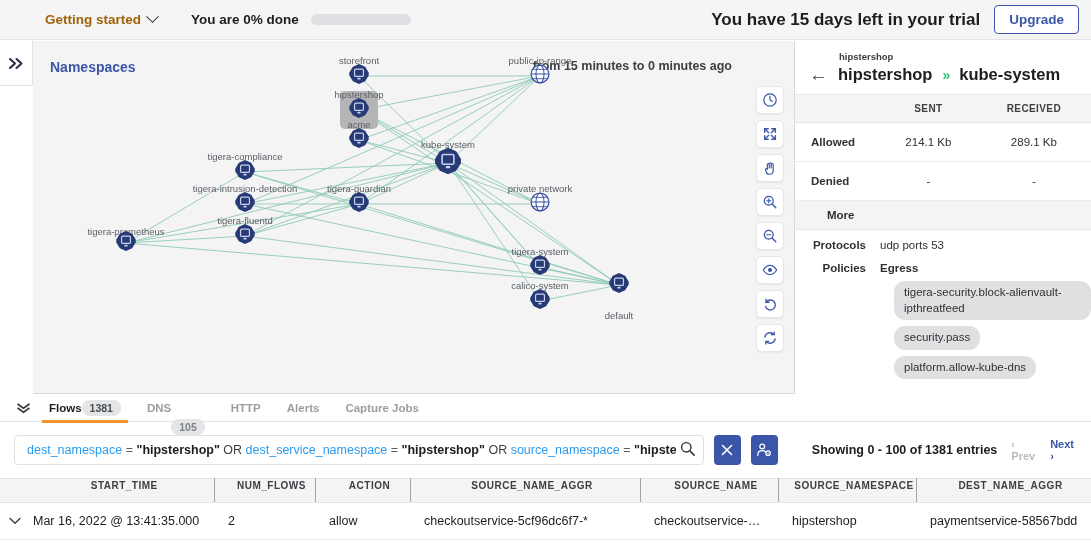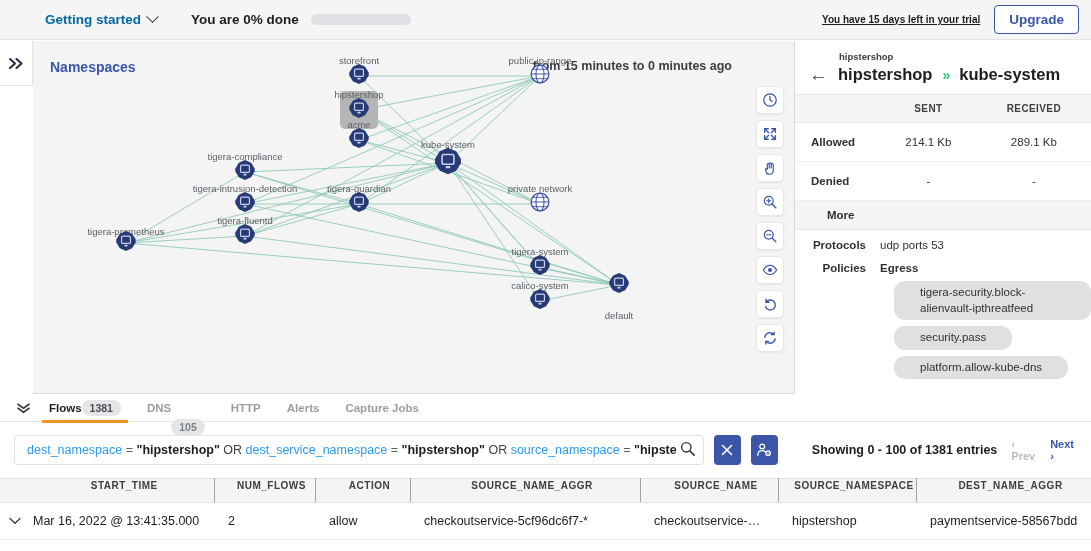--- a/index.html
+++ b/index.html
@@ -13,33 +13,33 @@
   #app { position: relative; width: 1091px; height: 551px; }
 
   
   .topbar {
     position: absolute; top: 0; left: 0; width: 1091px; height: 40px;
     background: #f5f5f6; border-bottom: 1px solid #e3e4e6;
     display: flex; align-items: center;
   }
   .getting-started {
     display: flex; align-items: center; gap: 7px;
-    margin-left: 45px; font-size: 13.5px; font-weight: 600; color: #0369a1;
+    margin-left: 45px; font-size: 13.5px; font-weight: 600; color: #a16207;
     cursor: pointer;
   }
   .chev-down {
     width: 9px; height: 9px; border-right: 1.6px solid #3c4043;
     border-bottom: 1.6px solid #3c4043; transform: rotate(45deg) translate(-2px,-2px);
   }
   .done-text { margin-left: 34px; font-size: 13.5px; font-weight: 600; color: #1b1d1f; }
   .progress-track {
     margin-left: 12px; width: 100px; height: 11px; border-radius: 6px; background: #dfe0e3;
   }
   .trial-text {
-    margin-left: auto; font-size: 10px; font-weight: 600; color: #1b1d1f; text-decoration: underline;
+    margin-left: auto; font-size: 17px; font-weight: 600; color: #1b1d1f;
   }
   .upgrade-btn {
     margin-left: 14px; margin-right: 12px;
     border: 1.2px solid #3b55a8; border-radius: 4px; background: #fff;
     color: #3b55a8; font-size: 13.5px; font-weight: 600;
     padding: 6px 14px; cursor: pointer; font-family: inherit;
   }
 
   
   .sidebar-toggle {
@@ -115,21 +115,21 @@
     background: #f4f4f5; font-weight: 700; font-size: 11.5px; padding: 8px 0;
     border-bottom: 1px solid #e6e7e9; text-align: left;
   }
   .more-row td.rowhdr { padding-left: 32px; }
   .kv { display: flex; padding: 9px 0 2px 0; }
   .kv-k { width: 85px; text-align: right; padding-right: 14px; font-size: 11.5px; font-weight: 700; }
   .kv-v { font-size: 11.5px; }
   .kv-v.bold { font-weight: 700; }
   .chips { margin: 5px 0 0 99px; display: flex; flex-direction: column; gap: 6px; align-items: flex-start; }
   .chip {
-    background: #dfe0e2; border-radius: 11px; padding: 4px 26px;
+    background: #dfe0e2; border-radius: 11px; padding: 4px 10px;
     font-size: 11.5px; color: #2f3133; line-height: 1.35; max-width: 198px;
   }
 
   
   .bottom { position: absolute; top: 394px; left: 0; width: 1091px; height: 157px; background:#fff; }
   .tabs-bar {
     height: 28px; border-bottom: 1px solid #e3e4e6;
     display: flex; align-items: center; gap: 0; padding-left: 10px;
   }
   .collapse-chev { width: 26px; display:flex; align-items:center; justify-content:center; cursor:pointer; }

